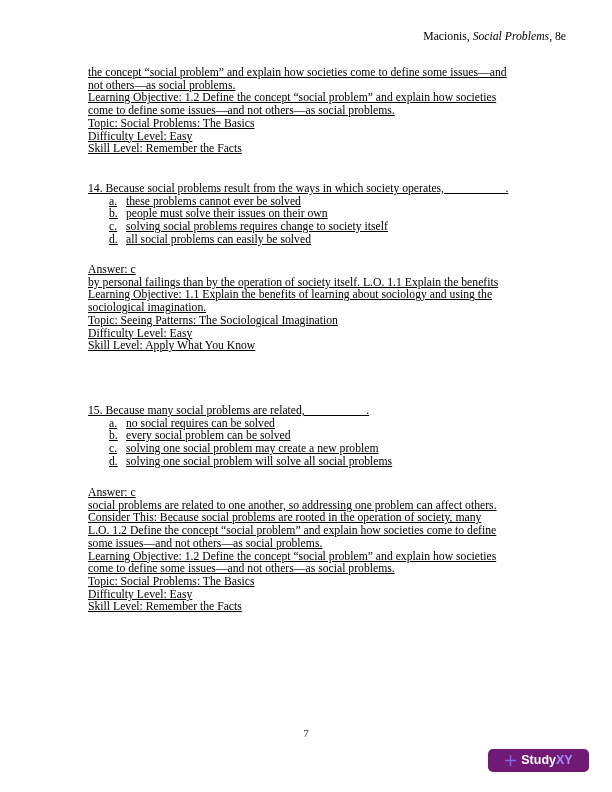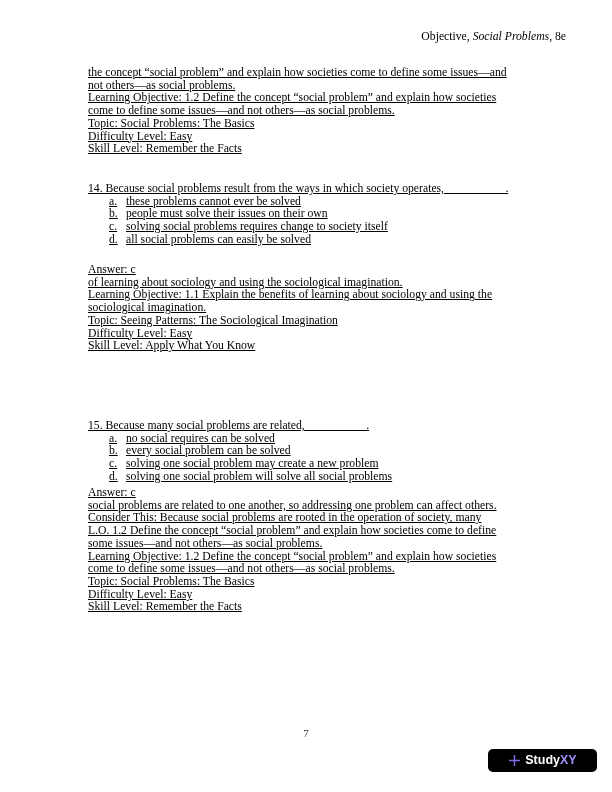--- a/index.html
+++ b/index.html
@@ -37,43 +37,43 @@
     left: 0;
     width: 612px;
     text-align: center;
     font-size: 11px;
     color: #333;
   }
   .brand-badge {
     position: absolute;
     left: 488px;
     top: 749px;
-    width: 109px;
+    width: 101px;
     height: 23px;
-    background: #000000;
+    background: #701a75;
     border-radius: 5px;
     display: flex;
     align-items: center;
     justify-content: center;
     gap: 4px;
     font-family: "Liberation Sans", sans-serif;
     font-weight: bold;
     font-size: 12.5px;
     color: #ffffff;
     cursor: pointer;
   }
   .brand-badge .plus-wrap { display: flex; align-items: center; }
   .brand-badge .xy { color: #a18ff7; }
 </style>
 </head>
 <body>
 
 <div class="page">
 
-  <div class="running-header"><span>Objective, </span><span class="it">Social Problems</span><span>, 8e</span></div>
+  <div class="running-header"><span>Macionis, </span><span class="it">Social Problems</span><span>, 8e</span></div>
 
   <div class="block" style="top:67px">
     <div class="line">the concept “social problem” and explain how societies come to define some issues—and</div>
     <div class="line">not others—as social problems.</div>
     <div class="line">Learning Objective: 1.2 Define the concept “social problem” and explain how societies</div>
     <div class="line">come to define some issues—and not others—as social problems.</div>
     <div class="line">Topic: Social Problems: The Basics</div>
     <div class="line">Difficulty Level: Easy</div>
     <div class="line">Skill Level: Remember the Facts</div>
   </div>
@@ -93,29 +93,29 @@
       <span class="opt-text">solving social problems requires change to society itself</span>
     </div>
     <div class="opt">
       <span class="opt-letter">d.</span>
       <span class="opt-text">all social problems can easily be solved</span>
     </div>
   </div>
 
   <div class="block" style="top:264px">
     <div class="line">Answer: c</div>
-    <div class="line">of learning about sociology and using the sociological imagination.</div>
+    <div class="line">by personal failings than by the operation of society itself. L.O. 1.1 Explain the benefits</div>
     <div class="line">Learning Objective: 1.1 Explain the benefits of learning about sociology and using the</div>
     <div class="line">sociological imagination.</div>
     <div class="line">Topic: Seeing Patterns: The Sociological Imagination</div>
     <div class="line">Difficulty Level: Easy</div>
     <div class="line">Skill Level: Apply What You Know</div>
   </div>
 
-  <div class="block" style="top:420px">
+  <div class="block" style="top:405px">
     <div class="line">15. Because many social problems are related, __________.</div>
     <div class="opt">
       <span class="opt-letter">a.</span>
       <span class="opt-text">no social requires can be solved</span>
     </div>
     <div class="opt">
       <span class="opt-letter">b.</span>
       <span class="opt-text">every social problem can be solved</span>
     </div>
     <div class="opt">

